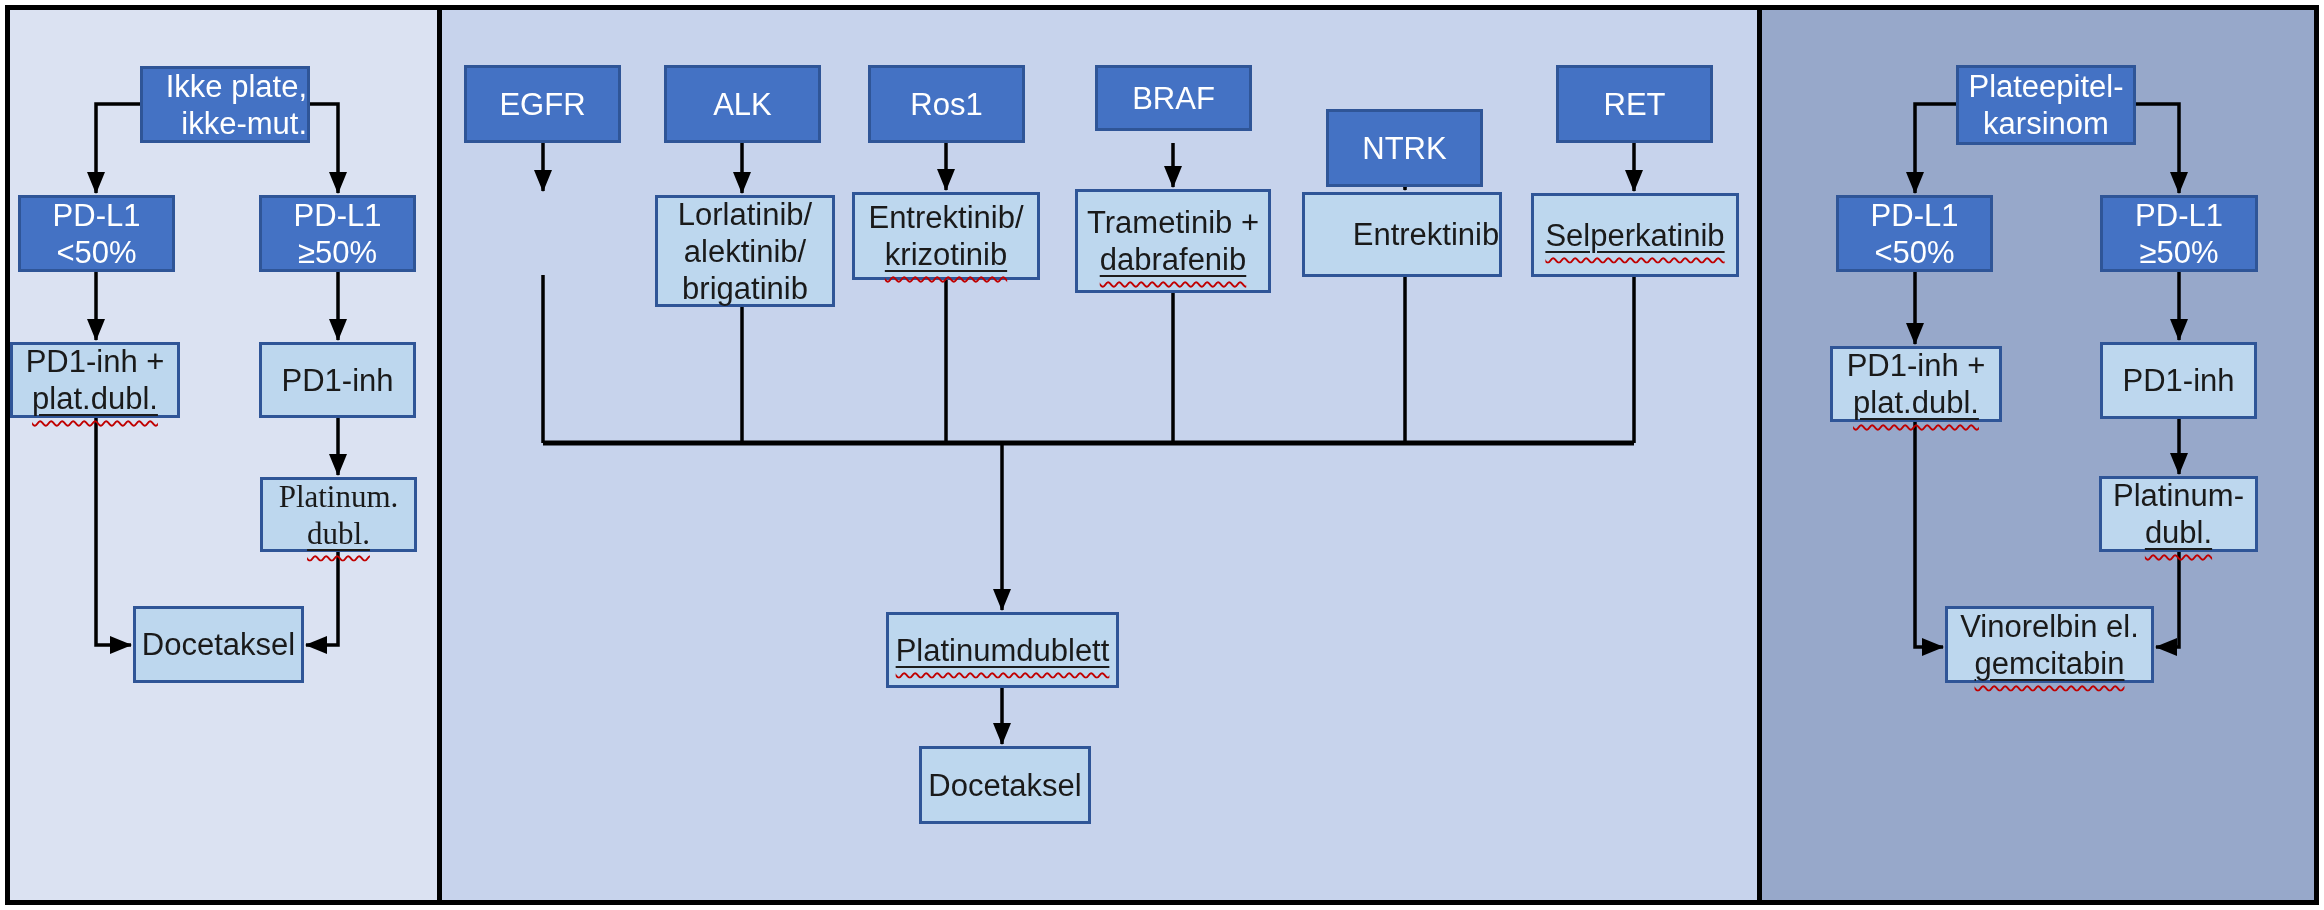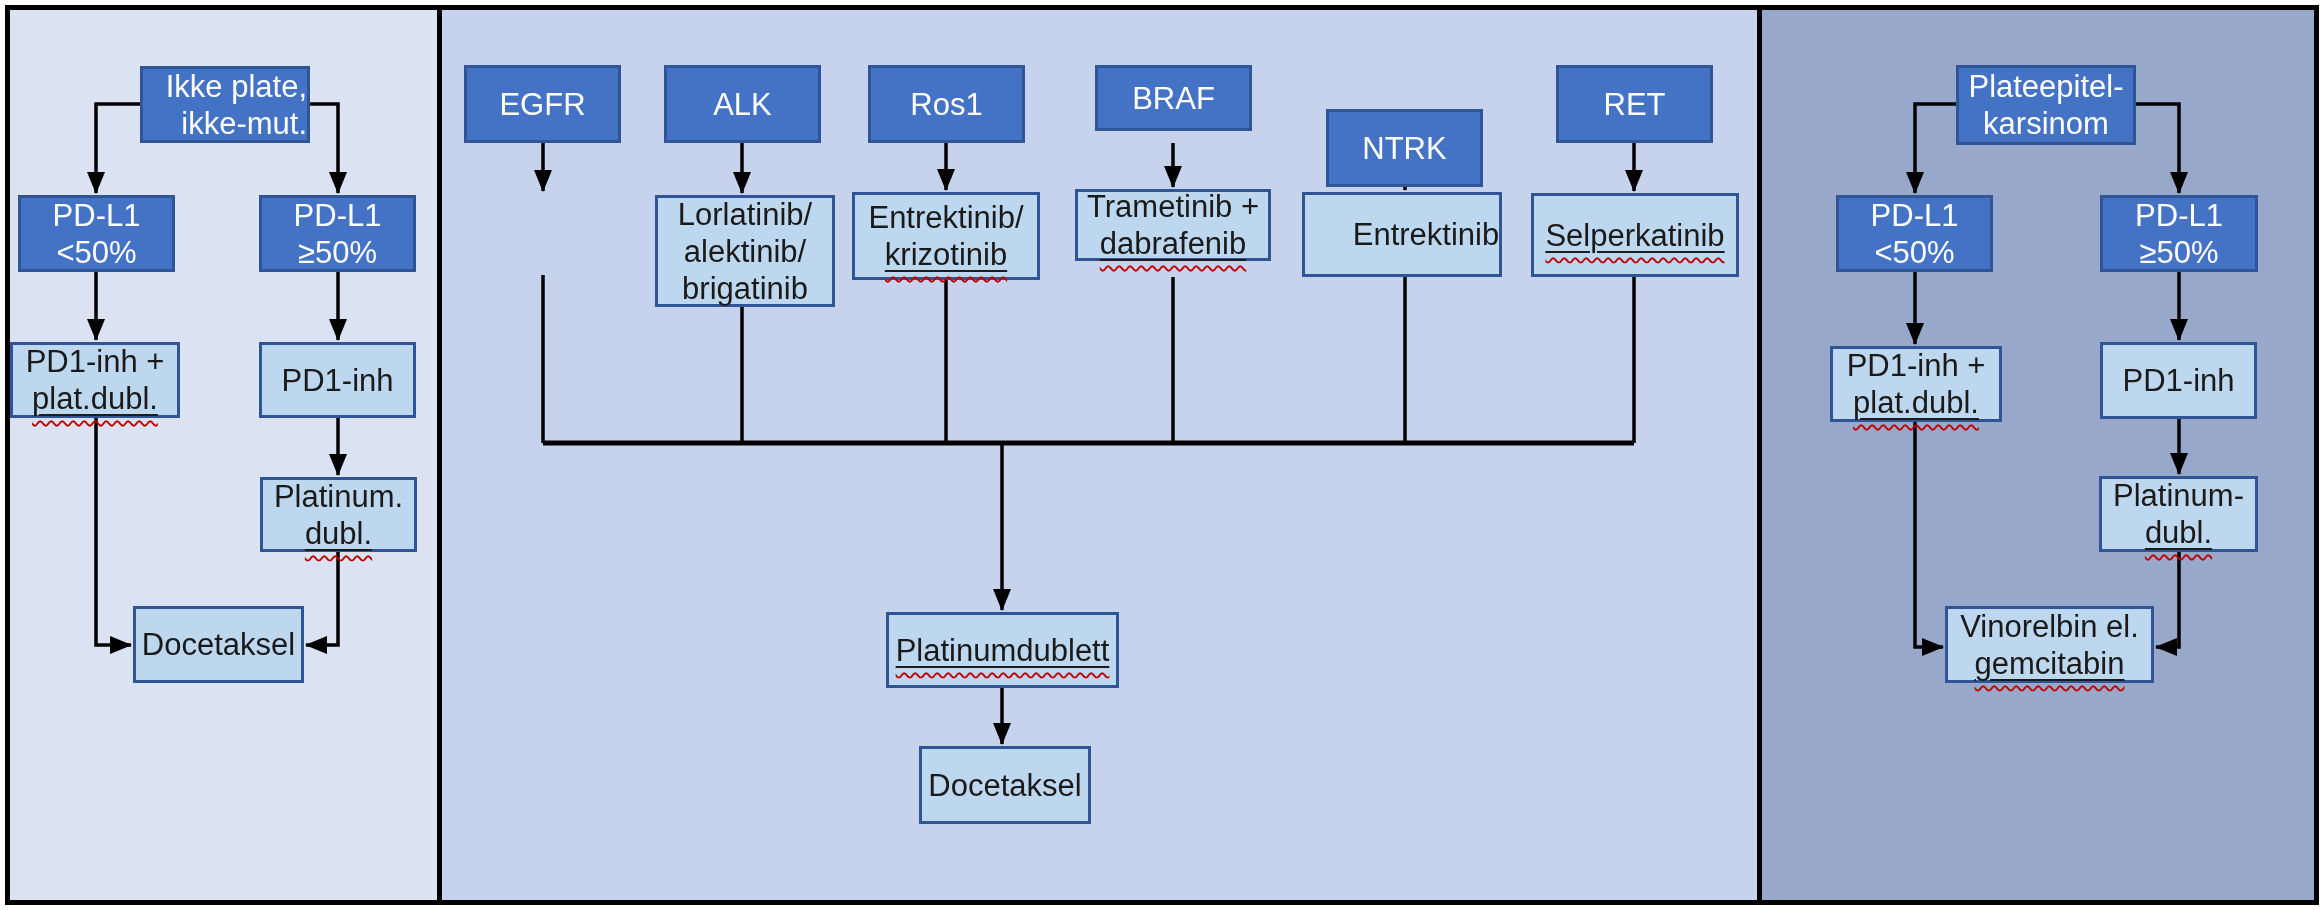--- a/index.html
+++ b/index.html
@@ -104,21 +104,21 @@
     <span class="ln">PD-L1</span>
     <span class="ln">≥50%</span>
   </div>
   <div class="node light" style="left:10px;top:342px;width:170px;height:76px;">
     <span class="ln">PD1-inh +</span>
     <span class="ln"><span class="ub"><span class="uw">plat.dubl.</span></span></span>
   </div>
   <div class="node light" style="left:259px;top:342px;width:157px;height:76px;">
     <span class="ln">PD1-inh</span>
   </div>
-  <div class="node light" style="left:260px;top:477px;width:157px;height:75px;">
+  <div class="node light" style="left:260px;top:477px;width:157px;height:75px;font-family:Liberation Serif, serif;">
     <span class="ln">Platinum.</span>
     <span class="ln"><span class="ub"><span class="uw">dubl.</span></span></span>
   </div>
   <div class="node light" style="left:133px;top:606px;width:171px;height:77px;">
     <span class="ln">Docetaksel</span>
   </div>
 
   <div class="node dark" style="left:464px;top:65px;width:157px;height:78px;">
     <span class="ln">EGFR</span>
   </div>
@@ -140,21 +140,21 @@
 
   <div class="node light" style="left:655px;top:195px;width:180px;height:112px;">
     <span class="ln">Lorlatinib/</span>
     <span class="ln">alektinib/</span>
     <span class="ln">brigatinib</span>
   </div>
   <div class="node light" style="left:852px;top:192px;width:188px;height:88px;">
     <span class="ln">Entrektinib/</span>
     <span class="ln"><span class="ub"><span class="uw">krizotinib</span></span></span>
   </div>
-  <div class="node light" style="left:1075px;top:189px;width:196px;height:72px;align-items:center;">
+  <div class="node light" style="left:1075px;top:189px;width:196px;height:104px;align-items:center;">
     <span class="ln">Trametinib +</span>
     <span class="ln"><span class="ub"><span class="uw">dabrafenib</span></span></span>
   </div>
   <div class="node light" style="left:1302px;top:192px;width:200px;height:85px;padding-left:48px;">
     <span class="ln">Entrektinib</span>
   </div>
   <div class="node light" style="left:886px;top:612px;width:233px;height:76px;">
     <span class="ln"><span class="ub"><span class="uw">Platinumdublett</span></span></span>
   </div>
   <div class="node light" style="left:1531px;top:193px;width:208px;height:84px;">

